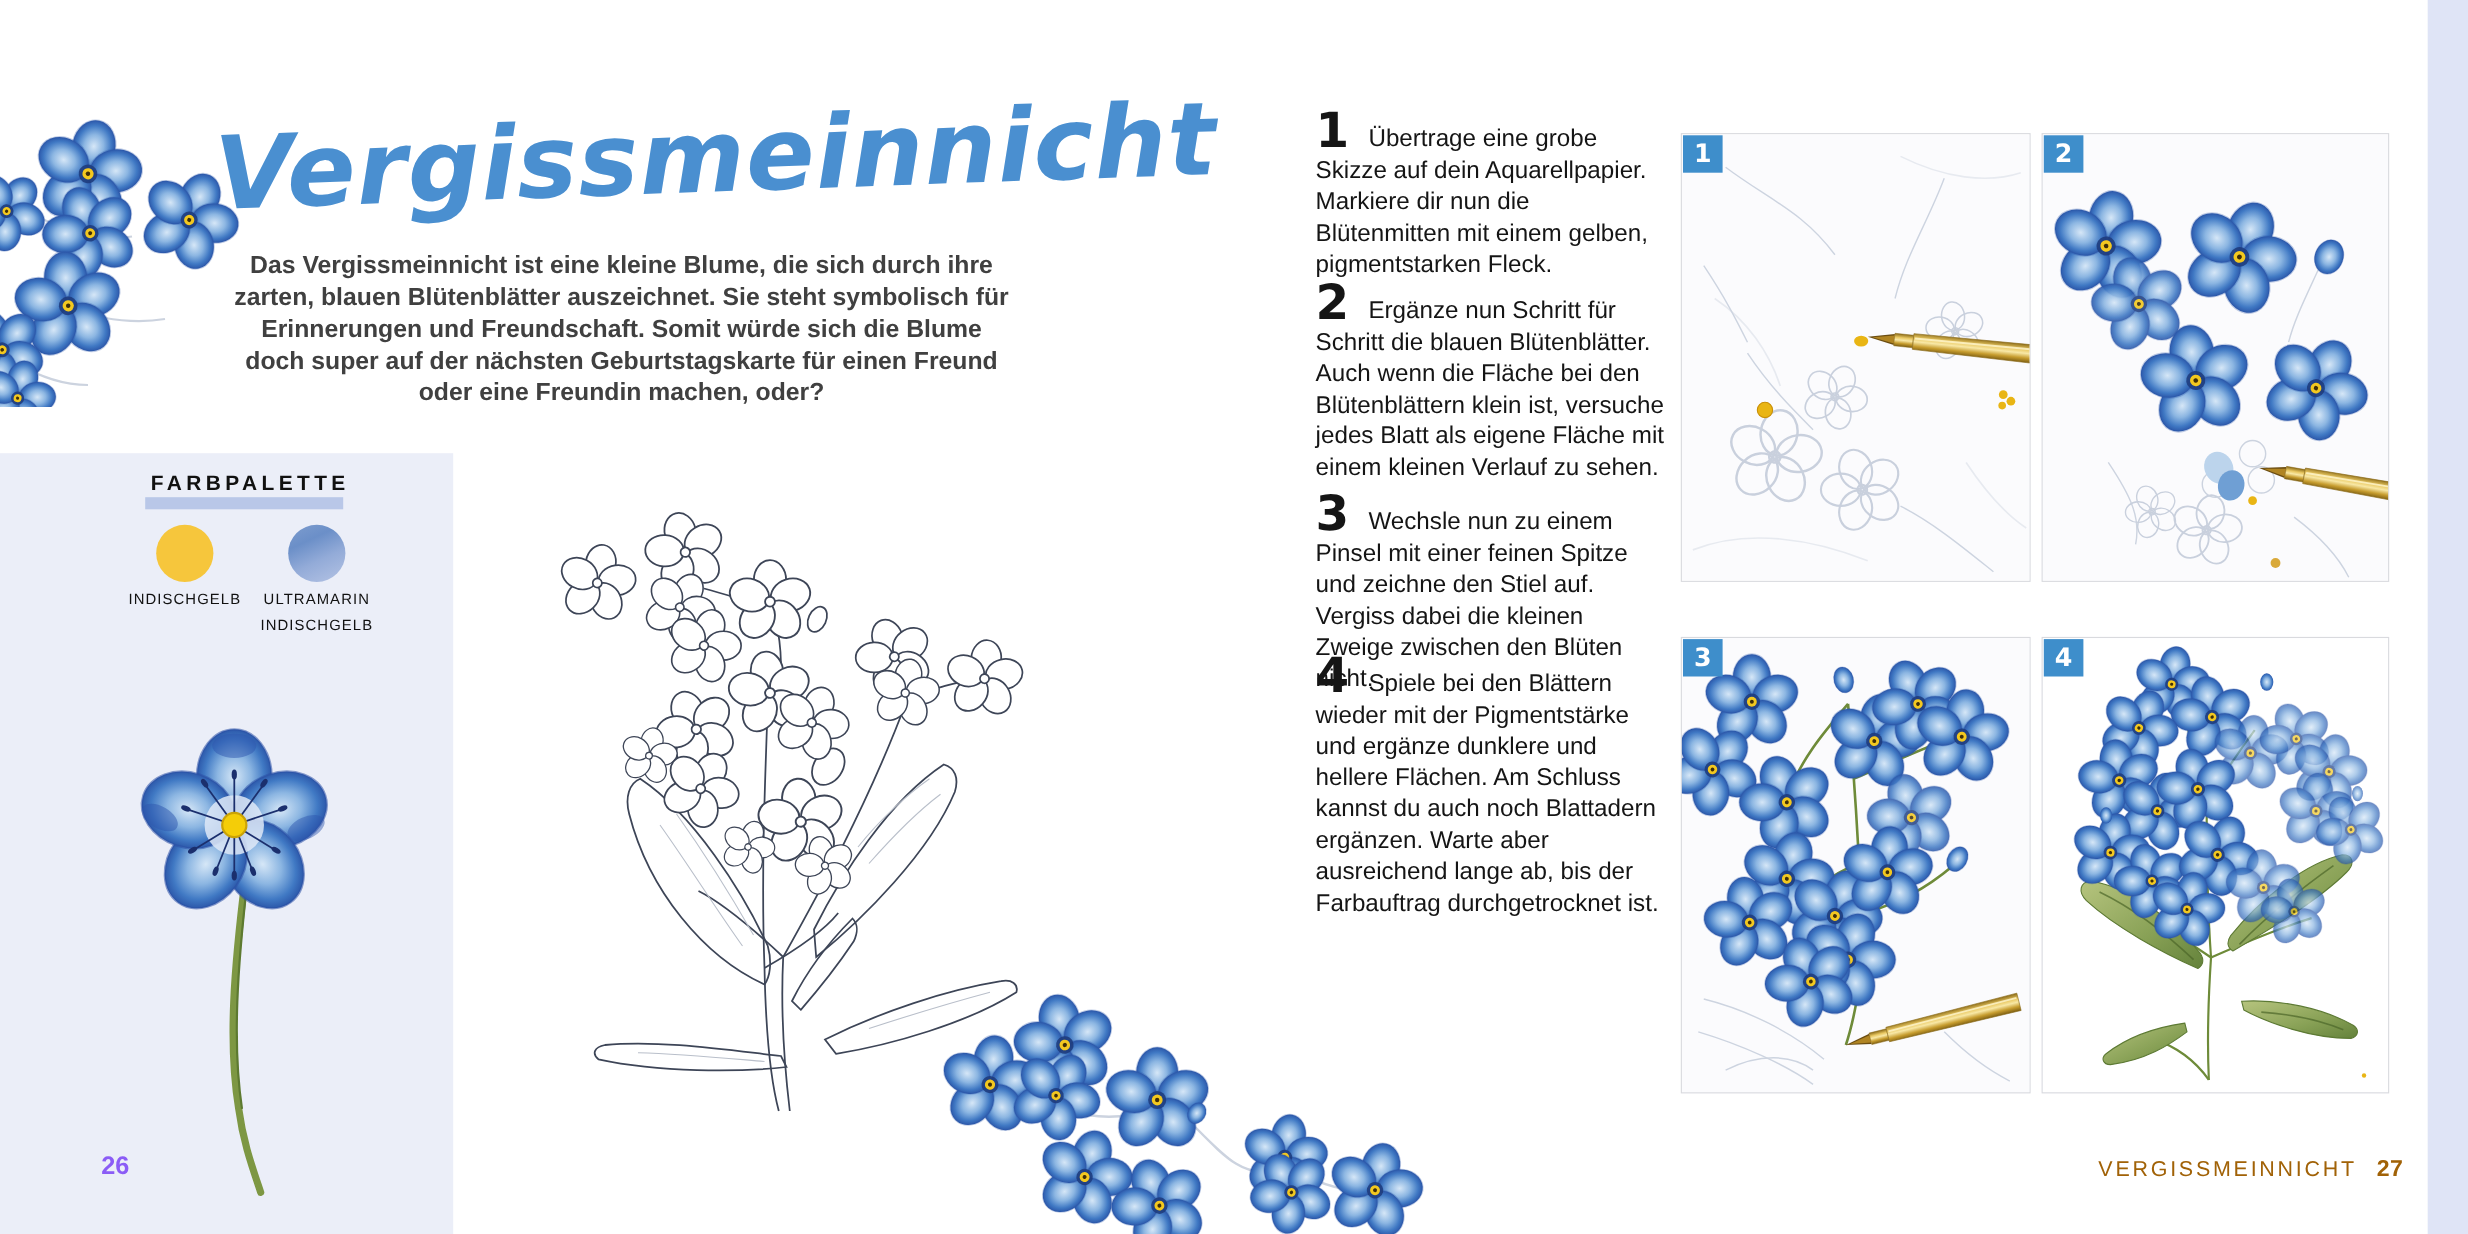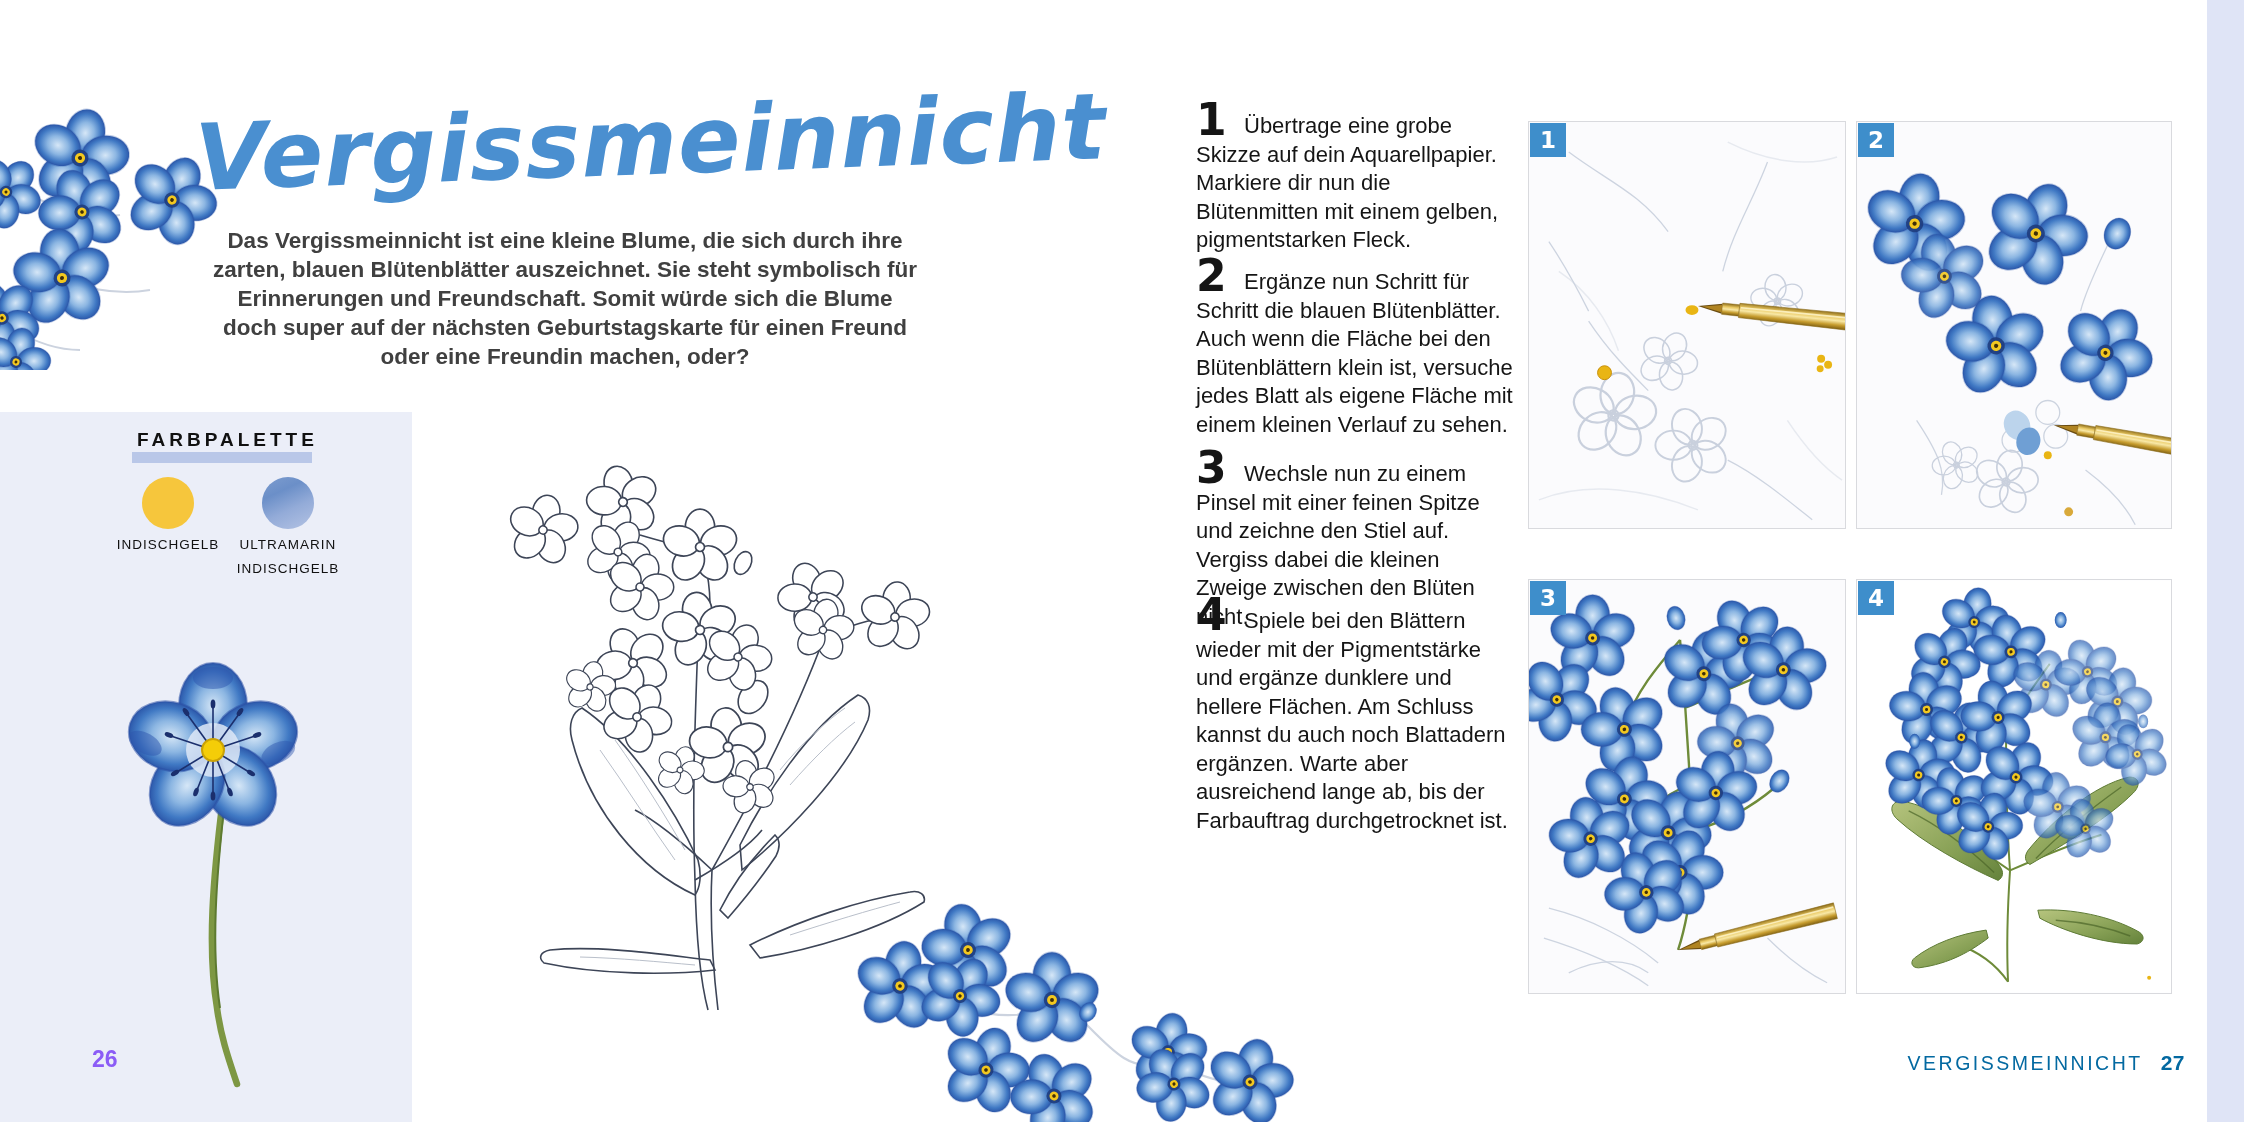--- a/index.html
+++ b/index.html
@@ -22,21 +22,21 @@
   .sw-blue{left:262px;top:477px;
      background:linear-gradient(155deg,#7e9dcf 0%,#6b8fc8 30%,#93abd8 60%,#b4c3e4 100%);}
   .sw-label{position:absolute;width:150px;text-align:center;font-size:13.5px;
             letter-spacing:1px;color:#111;}
   .lbl-y{left:93px;top:537px;}
   .lbl-b1{left:213px;top:537px;}
   .lbl-b2{left:213px;top:561px;}
 
   .pagenum-left{position:absolute;left:68px;top:1046px;font-size:23px;font-weight:bold;color:#8b5cf6;margin-left:24px;}
   .footer{position:absolute;left:1870px;top:1051px;width:315px;text-align:right;
-          font-size:19.5px;letter-spacing:2.5px;color:#0369a1;}
+          font-size:19.5px;letter-spacing:2.5px;color:#a16207;}
   .footer .fpn{font-weight:bold;font-size:21px;margin-left:18px;letter-spacing:0.5px;}
 
   .step{position:absolute;left:1196px;width:318px;font-size:22px;line-height:28.5px;color:#151515;}
   .step .num{position:absolute;left:0;top:-6px;font-family:"DejaVu Sans",sans-serif;
              font-weight:900;font-size:44px;}
   .step .txt{display:block;text-indent:48px;}
   #s1{top:112px;} #s2{top:268px;} #s3{top:460px;} #s4{top:607px;}
 
   .photo{position:absolute;background:#fcfcfe;border:1px solid #d9dade;box-sizing:border-box;}
   #p1{left:1528px;top:121px;width:318px;height:408px;}

